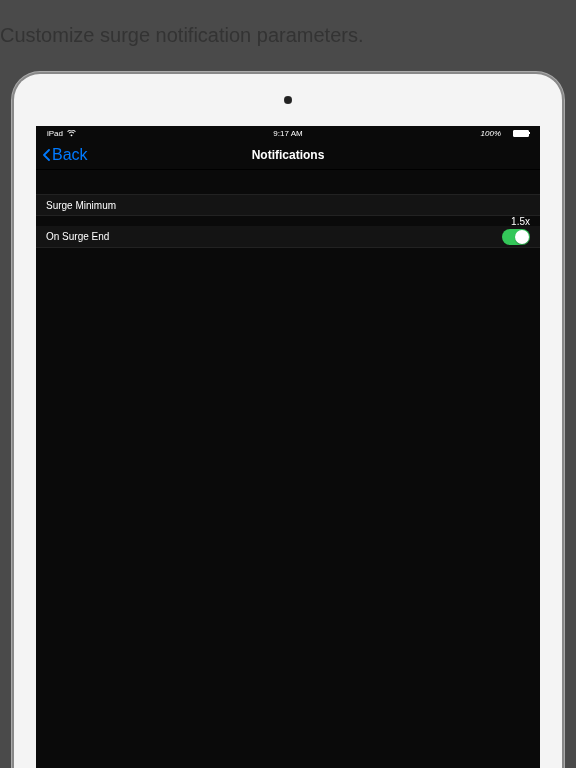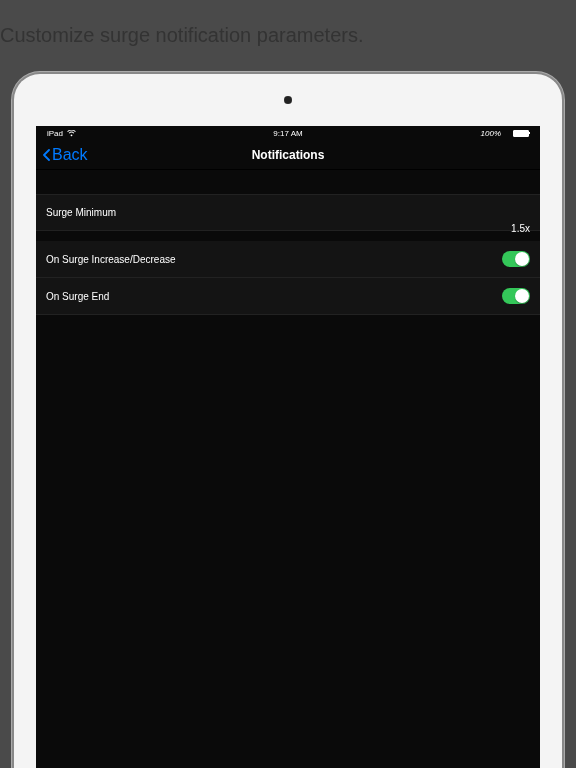--- a/index.html
+++ b/index.html
@@ -102,21 +102,21 @@
     position: absolute;
     left: 50%;
     transform: translateX(-50%);
     color: #fff;
     font-size: 12px;
     font-weight: 700;
   }
   .content { background: #0a0a0a; }
   .spacer { height: 24px; background: #0a0a0a; }
   .row {
-    height: 37px;
+    height: 22px;
     background: #141414;
     display: flex;
     align-items: center;
     padding: 0 10px;
     color: #fff;
     font-size: 10px;
     border-bottom: 0.5px solid #222;
   }
   .row.group-first { border-top: 0.5px solid #222; }
   .row-label { flex: 1; }
@@ -182,23 +182,19 @@
       <div class="spacer"></div>
 
       <div class="row group-first">
         <span class="row-label">Surge Minimum</span>
         <span class="row-value">1.5x</span>
       </div>
 
       <div class="spacer" style="height:10px"></div>
 
       <div class="row">
-        <span class="row-label">On Surge Increase/Decrease</span>
-        <div class="toggle"></div>
-      </div>
-      <div class="row">
         <span class="row-label">On Surge End</span>
         <div class="toggle"></div>
       </div>
     </div>
 
   </div>
 </div>
 
 </body></html>

